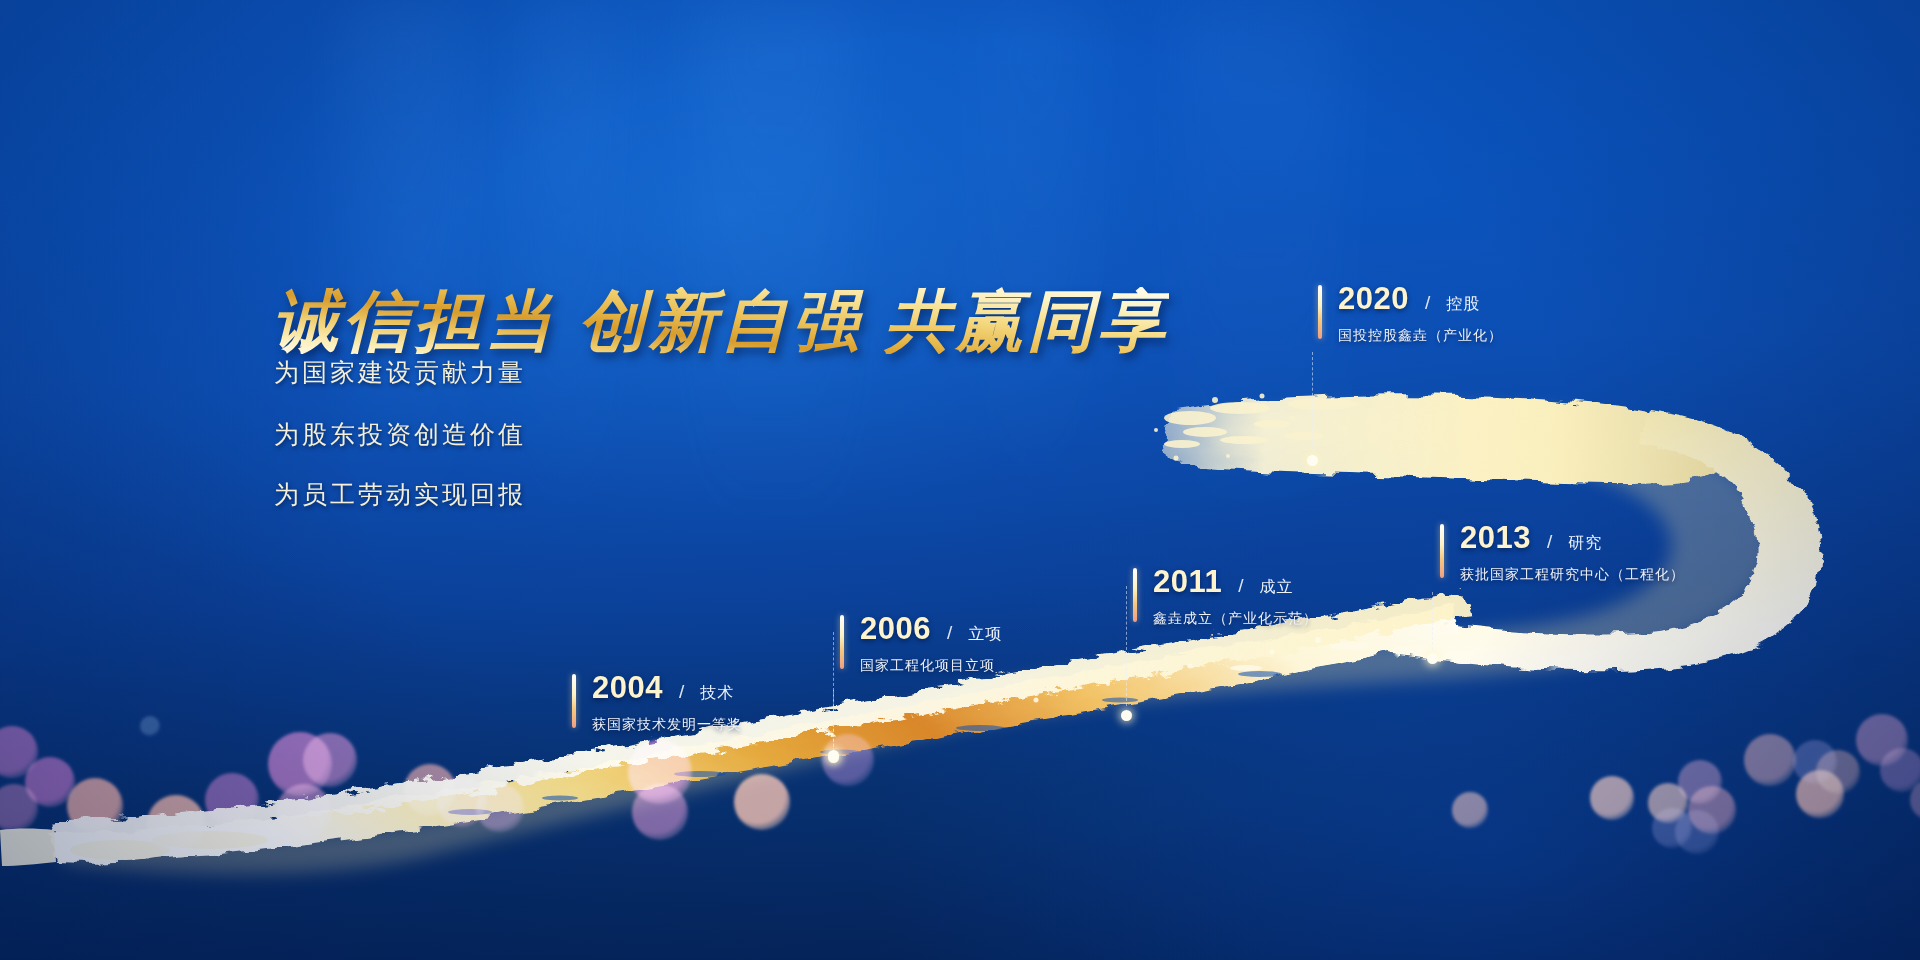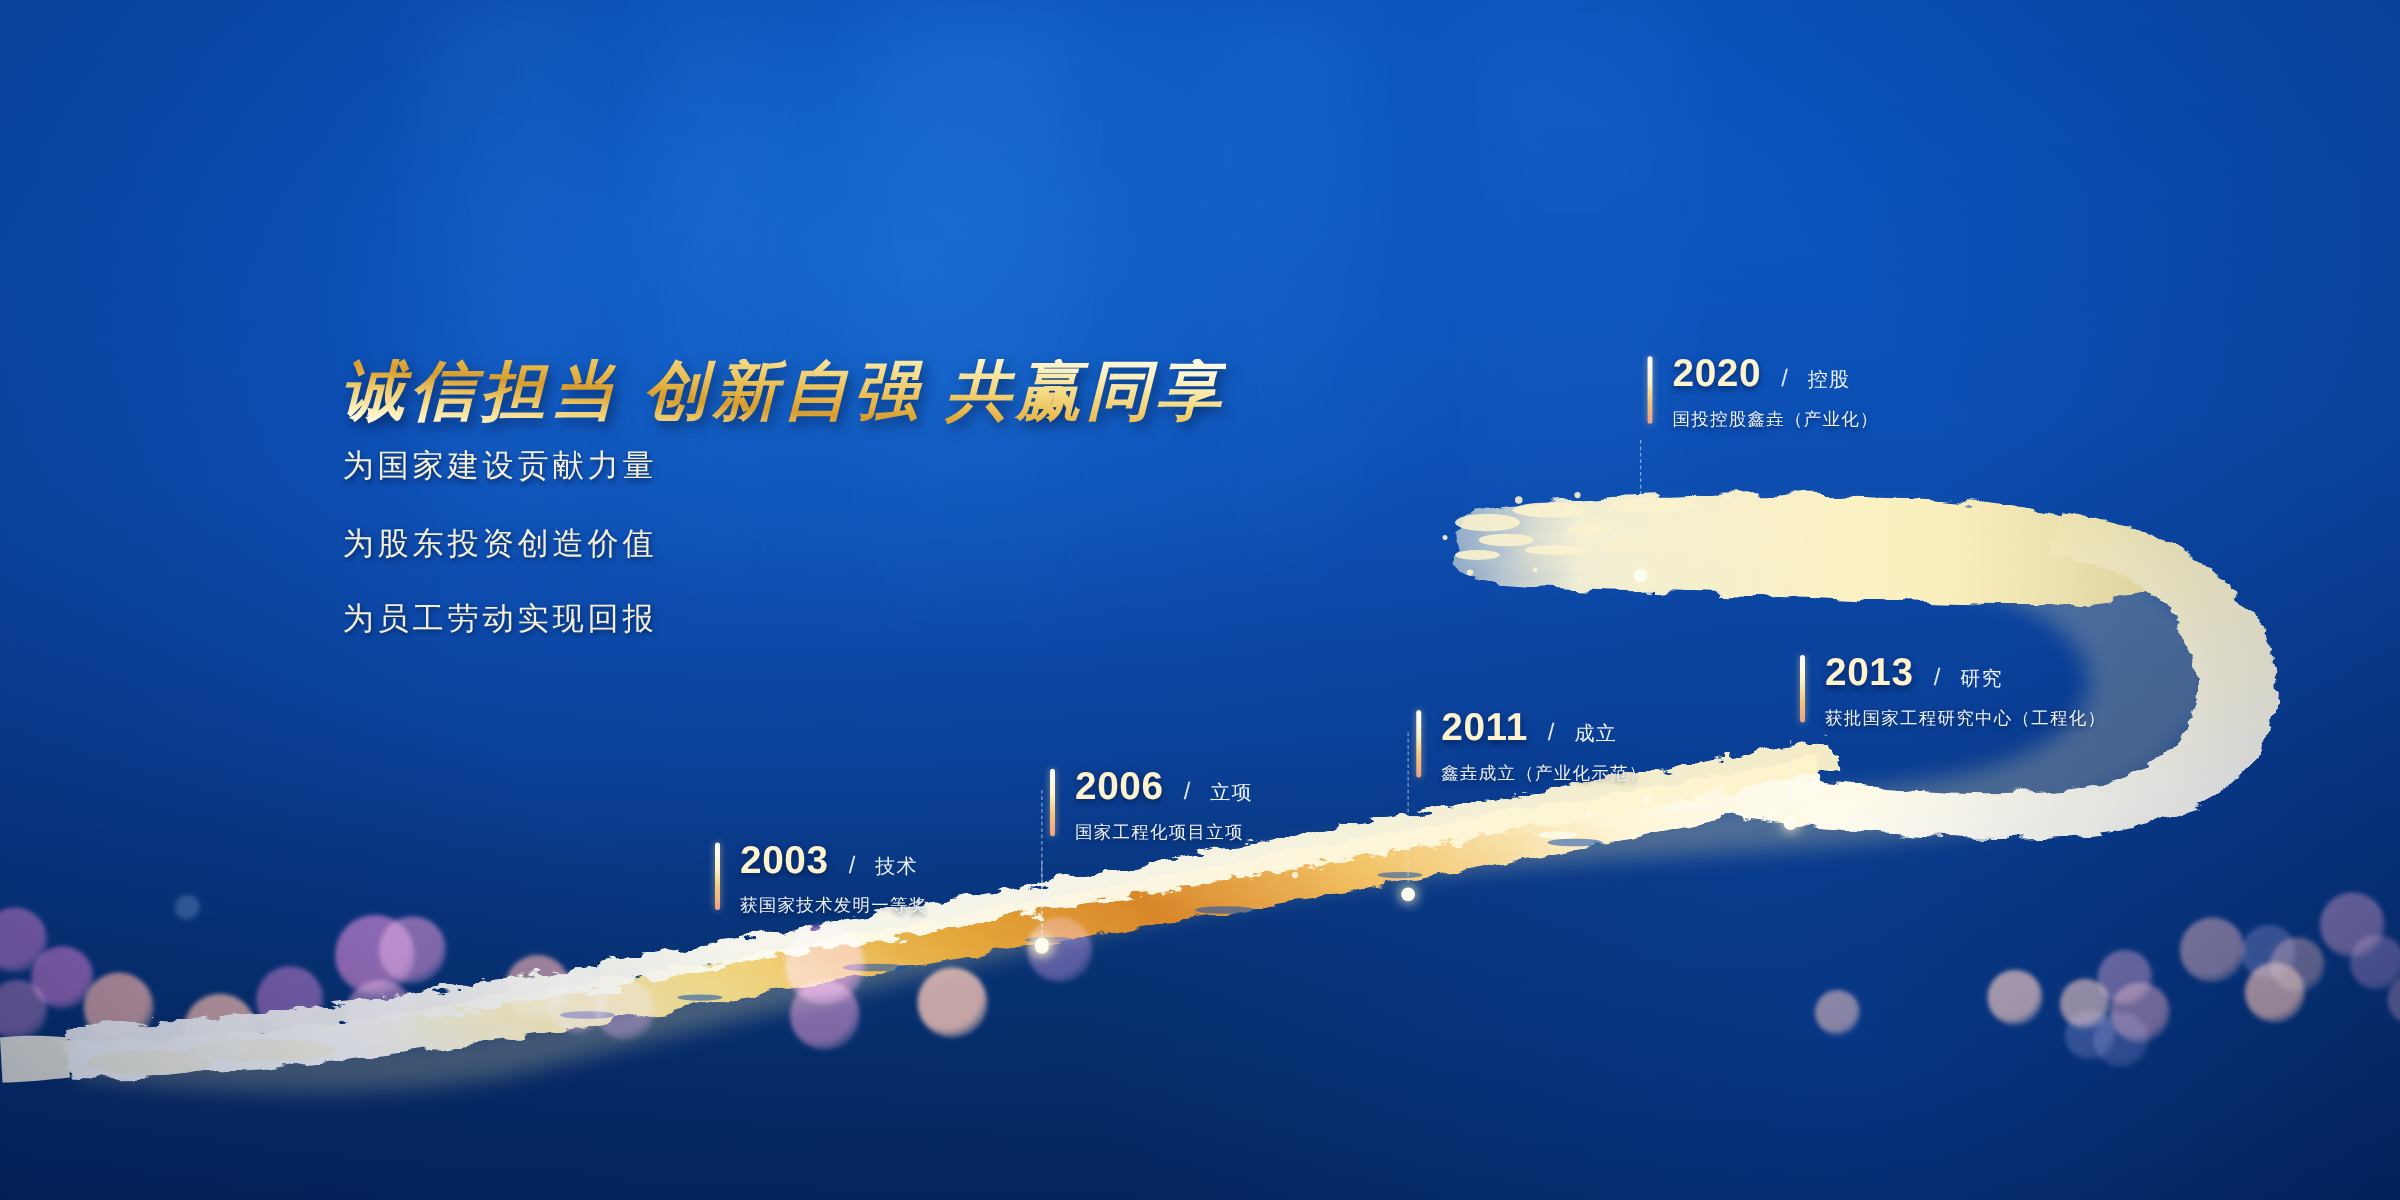--- a/index.html
+++ b/index.html
@@ -48,21 +48,21 @@
     white-space: nowrap;
     user-select: none;
     pointer-events: none;
   }
 
   
   .headline {
     position: absolute;
     left: 272px;
     top: 243px;
-    font-size: 52px;
+    font-size: 67px;
     font-weight: 700;
     font-style: italic;
     letter-spacing: 4px;
     white-space: nowrap;
     line-height: 1.0;
     background: linear-gradient(186deg,
       #fffdf0 0%,
       #fdf3c6 16%,
       #f6dc87 32%,
       #e8b94b 50%,
@@ -348,21 +348,21 @@
 
   <div class="slogan l1">为国家建设贡献力量</div>
   <div class="slogan l2">为股东投资创造价值</div>
   <div class="slogan l3">为员工劳动实现回报</div>
 
   <div id="timeline-layer">
       <div class="milestone" style="left: 572px; top: 672px;">
         <div class="ms-bar"></div>
         <div class="ms-body">
           <div class="ms-year-row">
-            <span class="ms-year">2003</span>
+            <span class="ms-year">2004</span>
             <span class="ms-sep">/</span>
             <span class="ms-tag">技术</span>
           </div>
           <div class="ms-desc">获国家技术发明一等奖</div>
         </div>
       </div>
       <div class="leader" style="left: 833px; top: 690px; height: 66px;"></div>
       <div class="node-dot" style="left: 828px; top: 752px;"></div>
       <div class="milestone" style="left: 840px; top: 613px;">
         <div class="ms-bar"></div>

